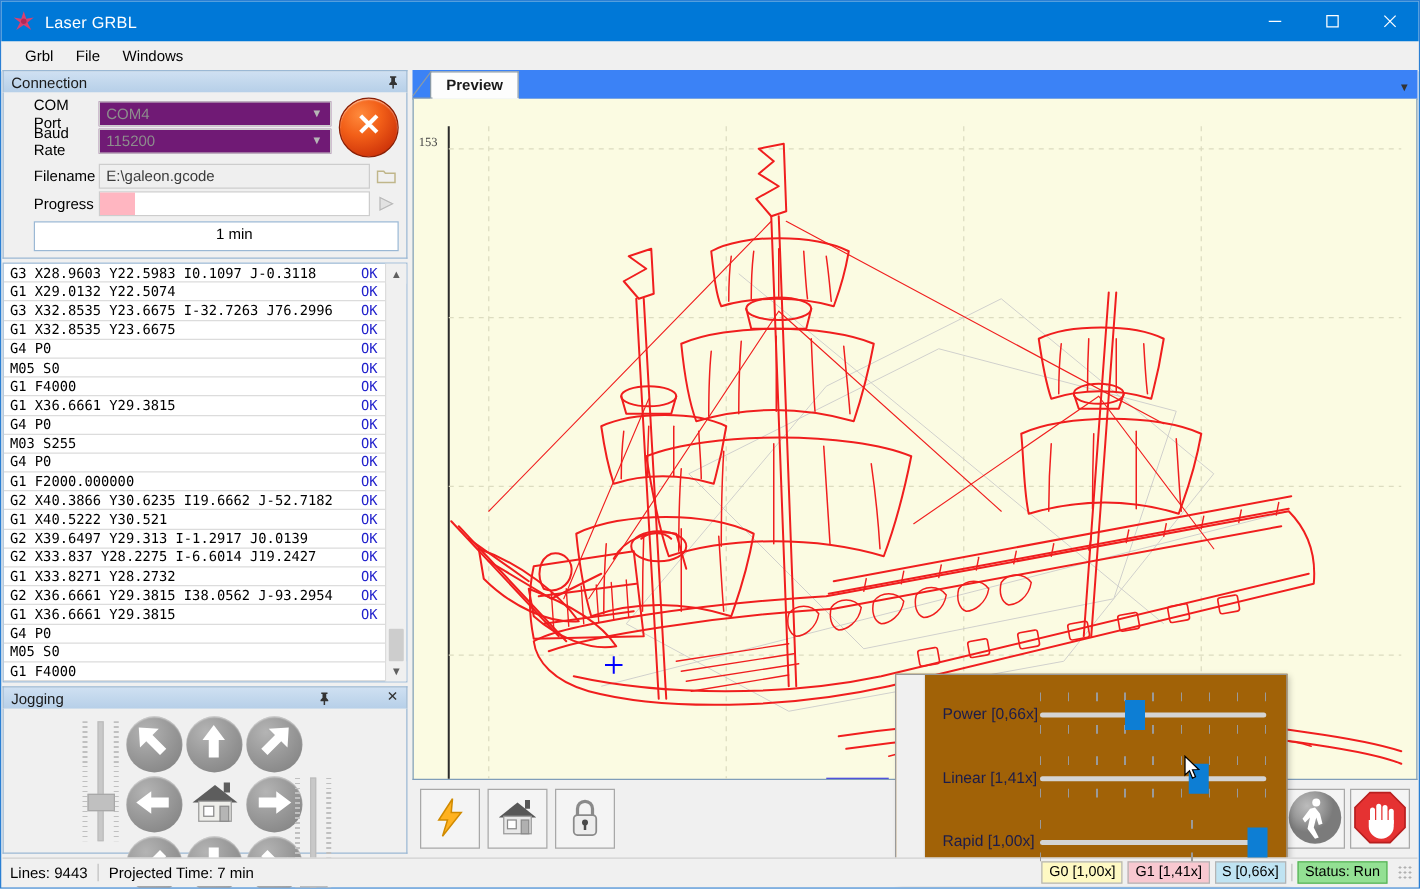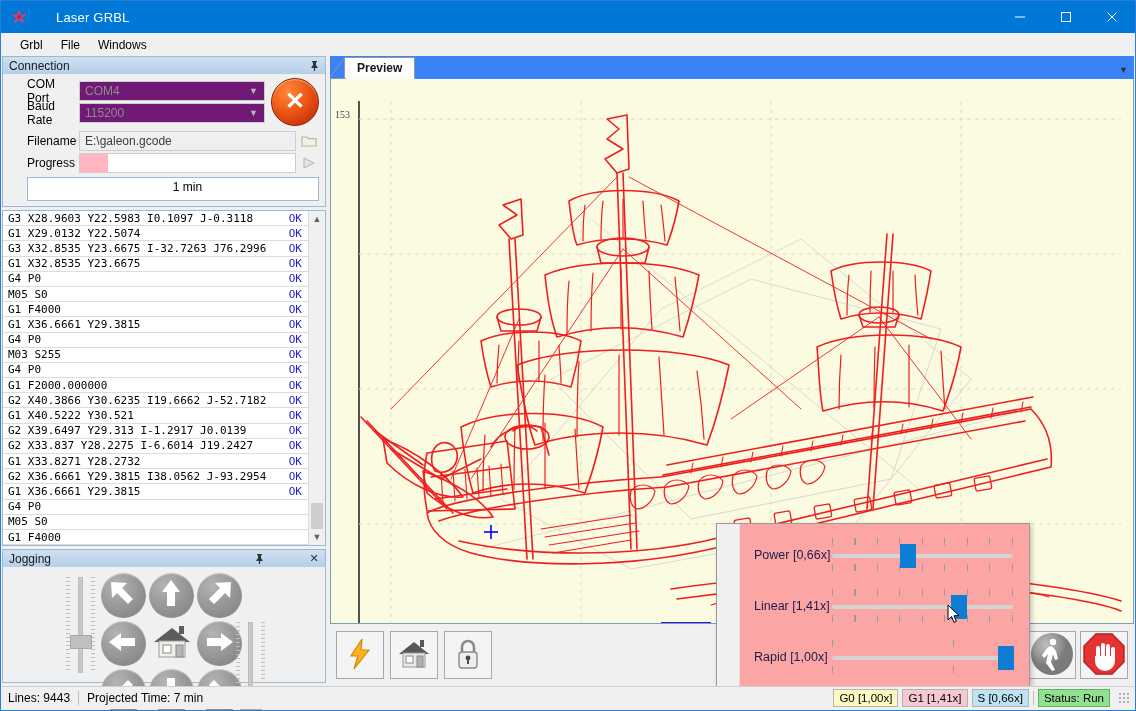--- a/index.html
+++ b/index.html
@@ -8,21 +8,21 @@
     font-family:"Liberation Sans", sans-serif;
     font-size:12px;
     background:#f0f0f0;
     -webkit-font-smoothing:antialiased;
   }
   .app{position:relative;width:1136px;height:711px;background:#f0f0f0;
        border:1px solid #2a7fd4;box-sizing:border-box;overflow:hidden;}
 
   
   .titlebar{height:32px;background:#0078d7;display:flex;align-items:center;
-            position:relative;gap:20px;}
+            position:relative;}
   .title-logo{width:22px;height:22px;margin-left:7px;position:relative;}
   .title-text{color:#ffffff;font-size:13px;margin-left:6px;letter-spacing:.2px;}
   .win-btns{position:absolute;right:0;top:0;height:32px;display:flex;}
   .win-btn{width:46px;height:32px;display:flex;align-items:center;justify-content:center;
            color:#fff;font-size:13px;}
 
   
   .menubar{height:23px;background:#f0f0f0;display:flex;align-items:center;
            padding-left:10px;border-bottom:1px solid #f0f0f0;}
   .menu-item{padding:21px 9px;font-size:12px;color:#000;}
@@ -142,22 +142,22 @@
 
   .preview-toolbar{position:absolute;left:0;right:0;bottom:0;height:62px;
                    background:#f0f0f0;display:flex;align-items:center;}
   .tbtn{width:48px;height:48px;background:#f4f4f4;border:1px solid #a8a8a8;
         display:flex;align-items:center;justify-content:center;margin-left:6px;
         box-sizing:border-box;}
   .tbtn.right-side{margin-left:0;margin-right:6px;}
   .tb-spacer{flex:1;}
 
   
-  .popup{position:absolute;left:715px;top:522px;width:314px;height:166px;
-         background:#fca5a5;border:1px solid #9a9a9a;box-shadow:2px 2px 5px rgba(0,0,0,.22);
+  .popup{position:absolute;left:715px;top:538px;width:314px;height:166px;
+         background:#a16207;border:1px solid #9a9a9a;box-shadow:2px 2px 5px rgba(0,0,0,.22);
          box-sizing:border-box;display:flex;flex-direction:column;
          justify-content:space-around;padding:6px 0;}
   .popup-edge{position:absolute;left:0;top:0;bottom:0;width:22px;background:#f0f0f0;
               border-right:1px solid #e0e0e0;}
   .ovrow{display:flex;align-items:center;height:46px;position:relative;z-index:2;}
   .ovlabel{width:115px;padding-left:37px;font-size:12.5px;color:#1c1c4a;
            box-sizing:border-box;}
   .slider{position:relative;flex:1;height:40px;margin-right:16px;}
   .strack{position:absolute;left:0;right:0;top:19px;height:4px;background:#d4d4d4;
           border-radius:2px;}

